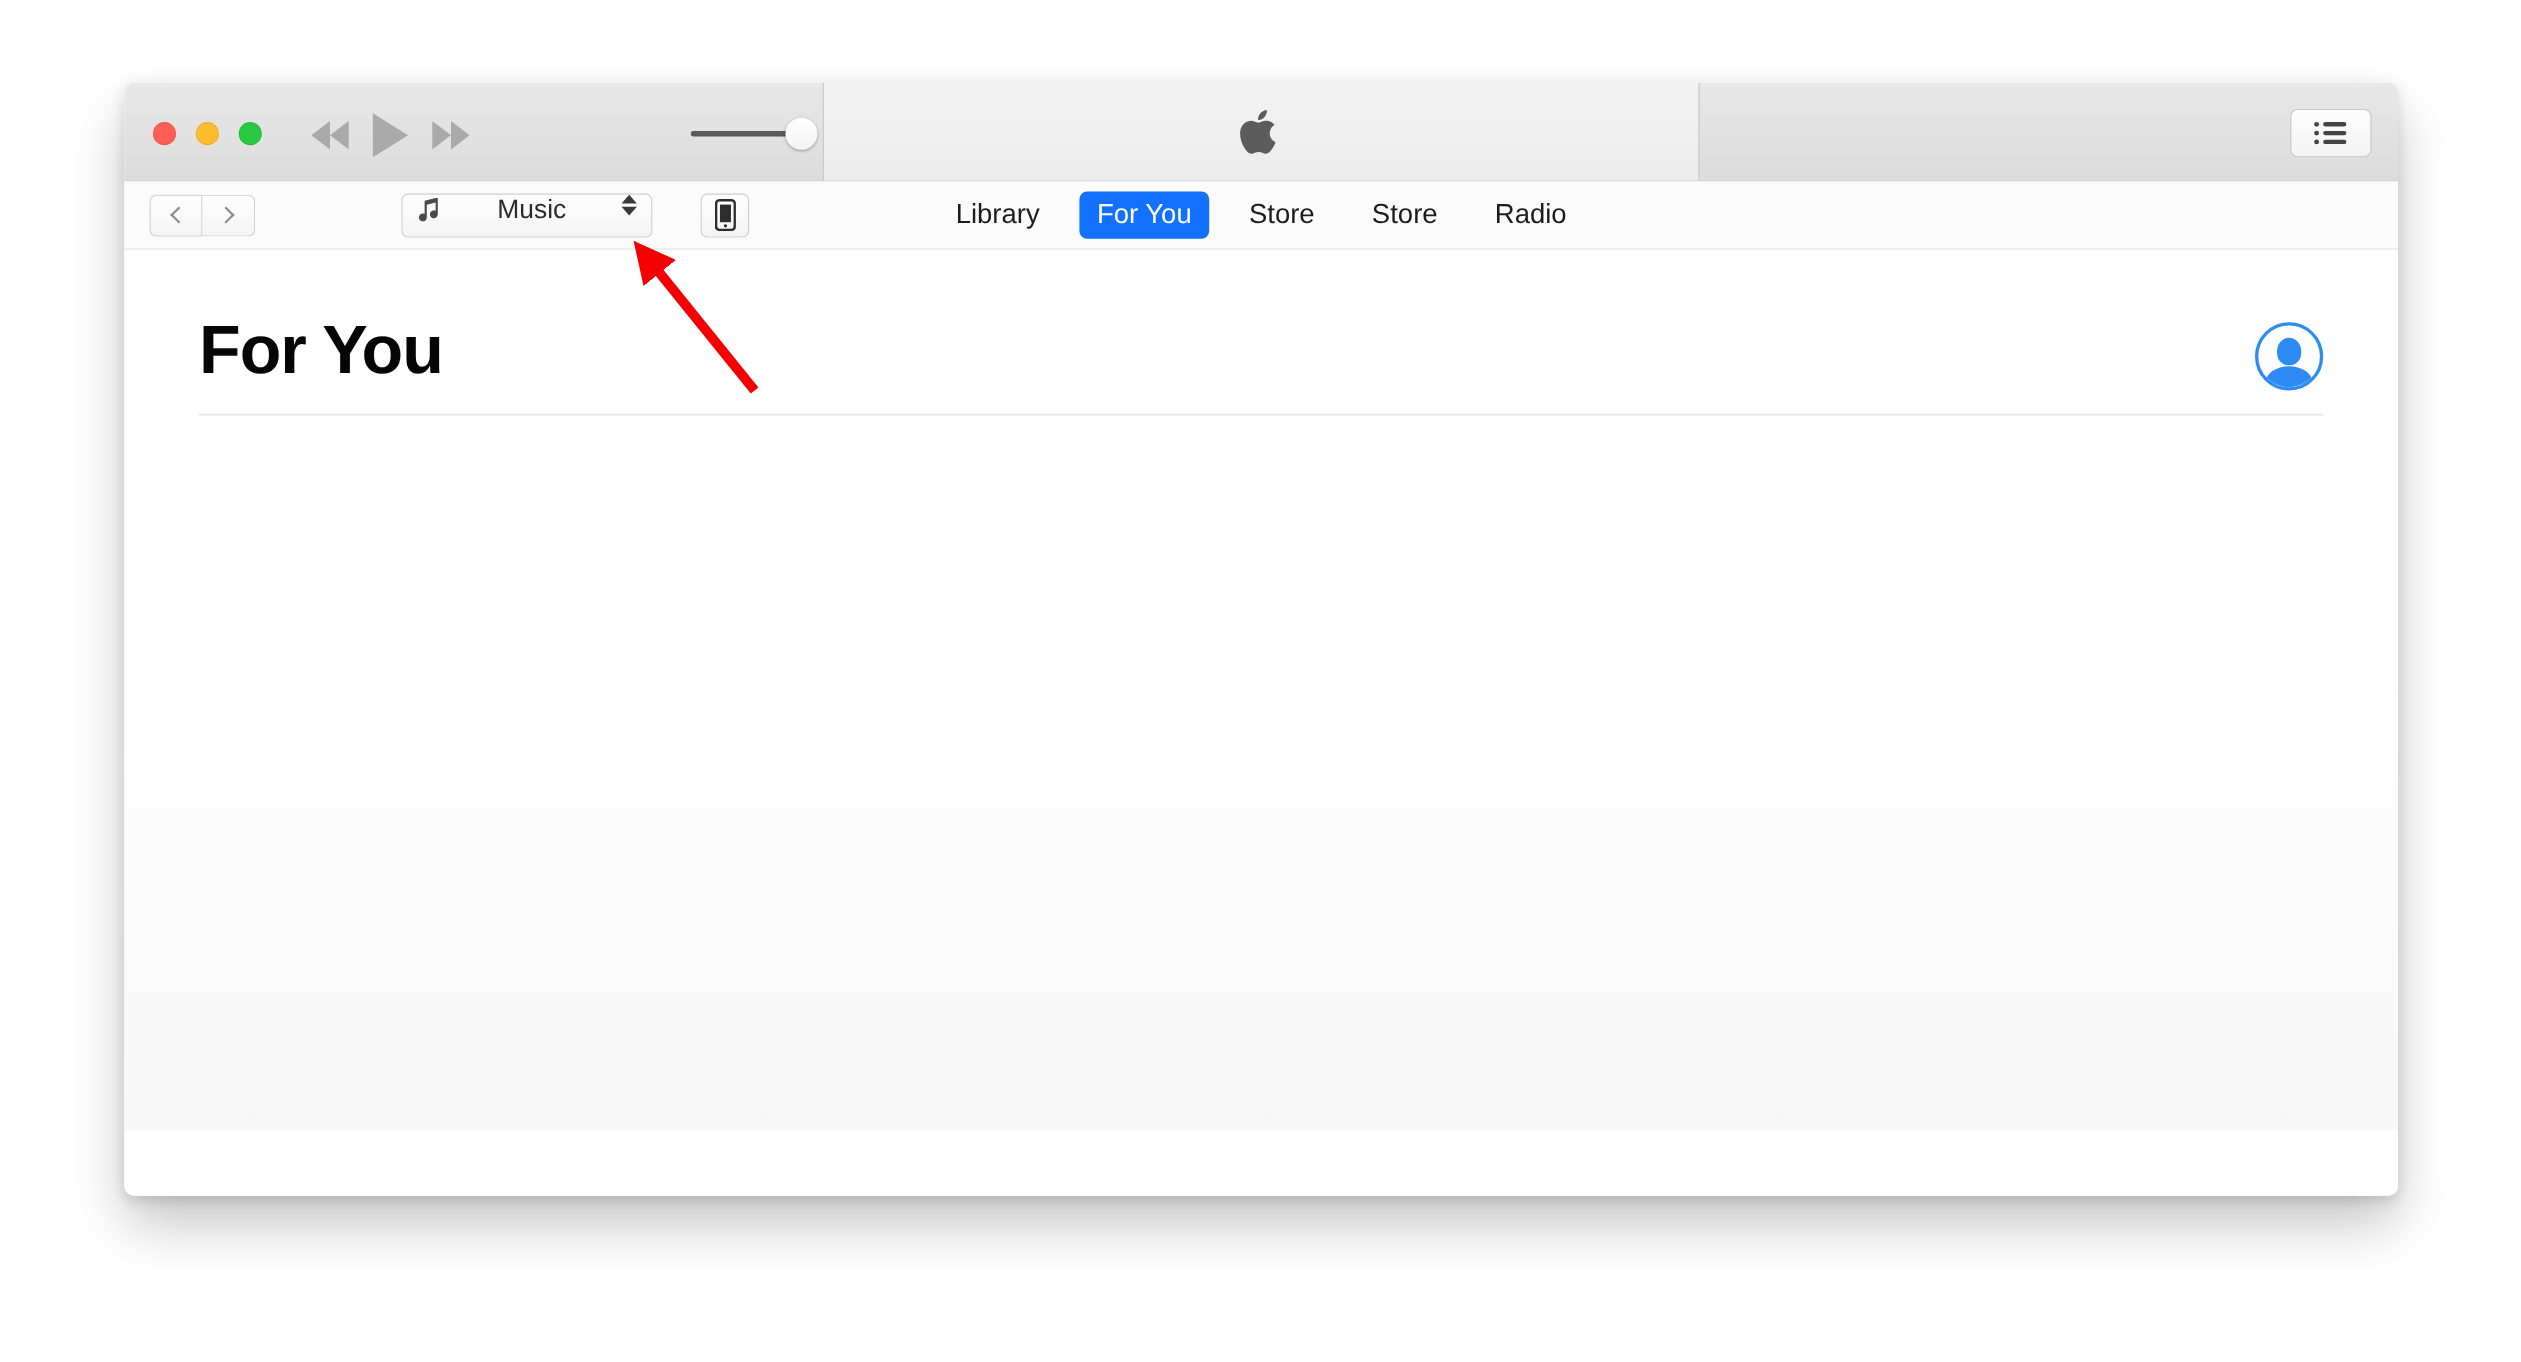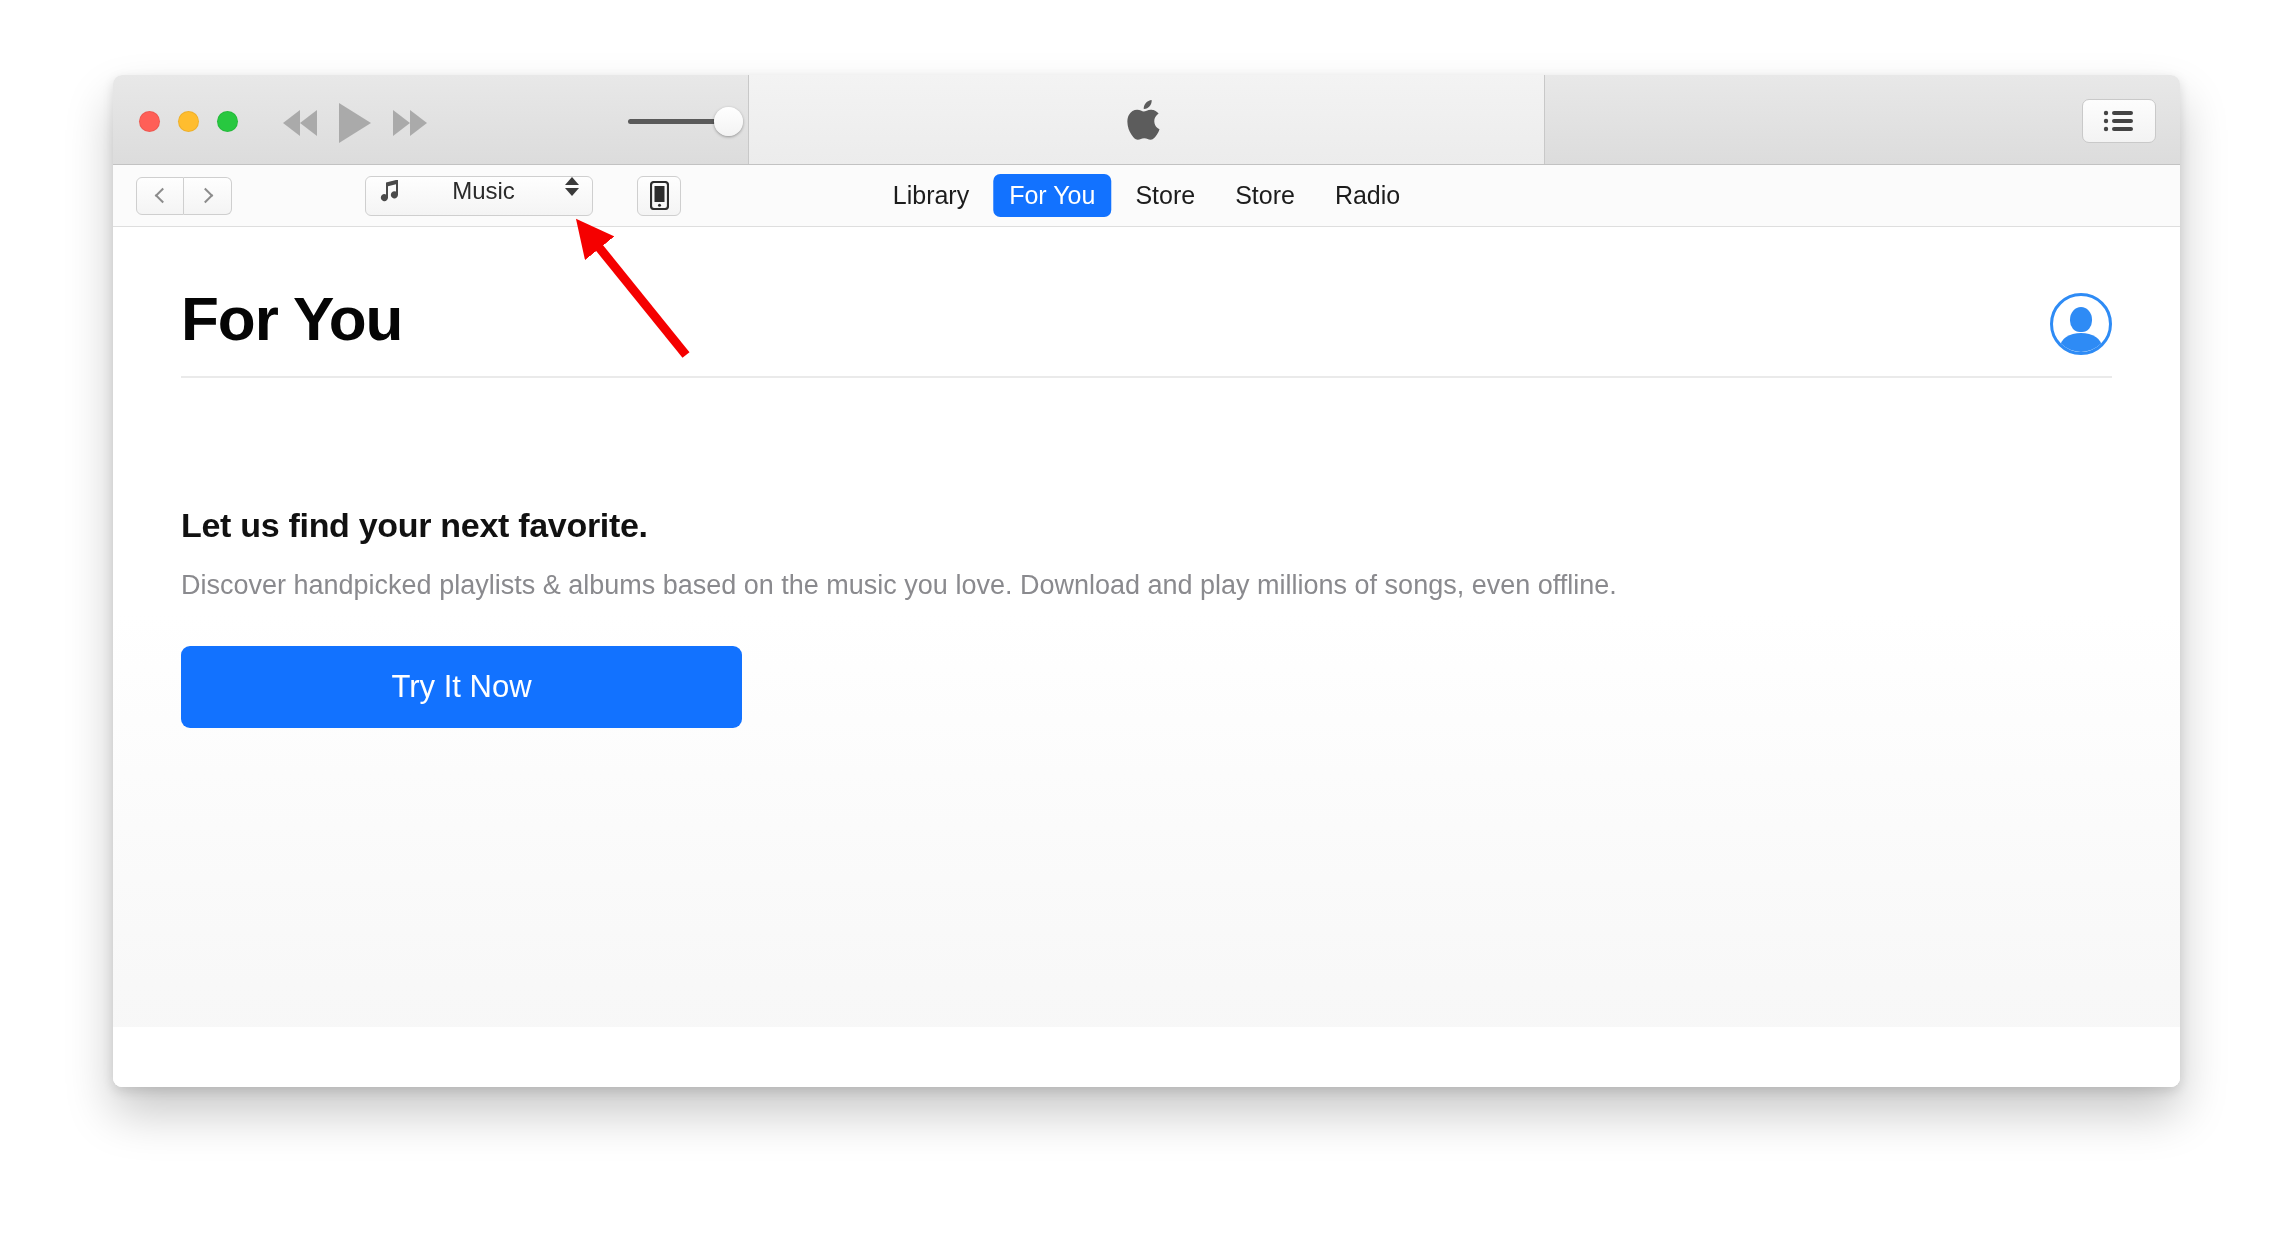--- a/index.html
+++ b/index.html
@@ -111,21 +111,21 @@
   .st-dn { width: 0; height: 0; border-left: 7px solid transparent; border-right: 7px solid transparent; border-top: 8px solid #3a3a3a; }
 
   .devbtn {
     position: absolute; left: 524px;
     width: 44px; height: 40px; border-radius: 6px;
     background: linear-gradient(to bottom,#fefefe,#f4f4f4);
     border: 1px solid #cfcfcf; cursor: pointer;
     display: flex; align-items: center; justify-content: center;
   }
 
-  .tabs { position: absolute; left: 50%; transform: translateX(-50%); display: flex; gap: 8px; }
+  .tabs { position: absolute; left: 50%; transform: translateX(-50%); display: flex; gap: 20px; }
   .tab {
     font-size: 25px; color: #1c1c1c; padding: 7px 16px; border-radius: 7px;
     cursor: pointer; white-space: nowrap; background: transparent;
   }
   .tab.active { background: #1272ff; color: #ffffff; }
 
   
   .content {
     position: relative; height: 860px;
     background: linear-gradient(to bottom, #ffffff 0%, #ffffff 45%, #f8f8f8 88%, #f7f7f7 100%);
@@ -268,25 +268,20 @@
 
       <div class="page-head">
         <div class="page-title">For You</div>
         <div class="avatar-ring">
           <span class="av-head"></span>
           <span class="av-body"></span>
         </div>
       </div>
       <div class="hr"></div>
 
-      <div class="promo">
-        <div class="promo-title">Let us find your next favorite.</div>
-        <div class="promo-desc">Discover handpicked playlists &amp; albums based on the music you love. Download and play millions of songs, even offline.</div>
-        <button class="cta">Try It Now</button>
-      </div>
 
       <div class="footer"></div>
     </div>
   </div>
 
   <svg class="annot">
     <defs>
       <marker id="arrowhead" markerWidth="4.2" markerHeight="4.2" refX="2.6" refY="2.1" orient="auto">
         <polygon points="0,0 4.2,2.1 0,4.2" fill="#f50000"></polygon>
       </marker>

